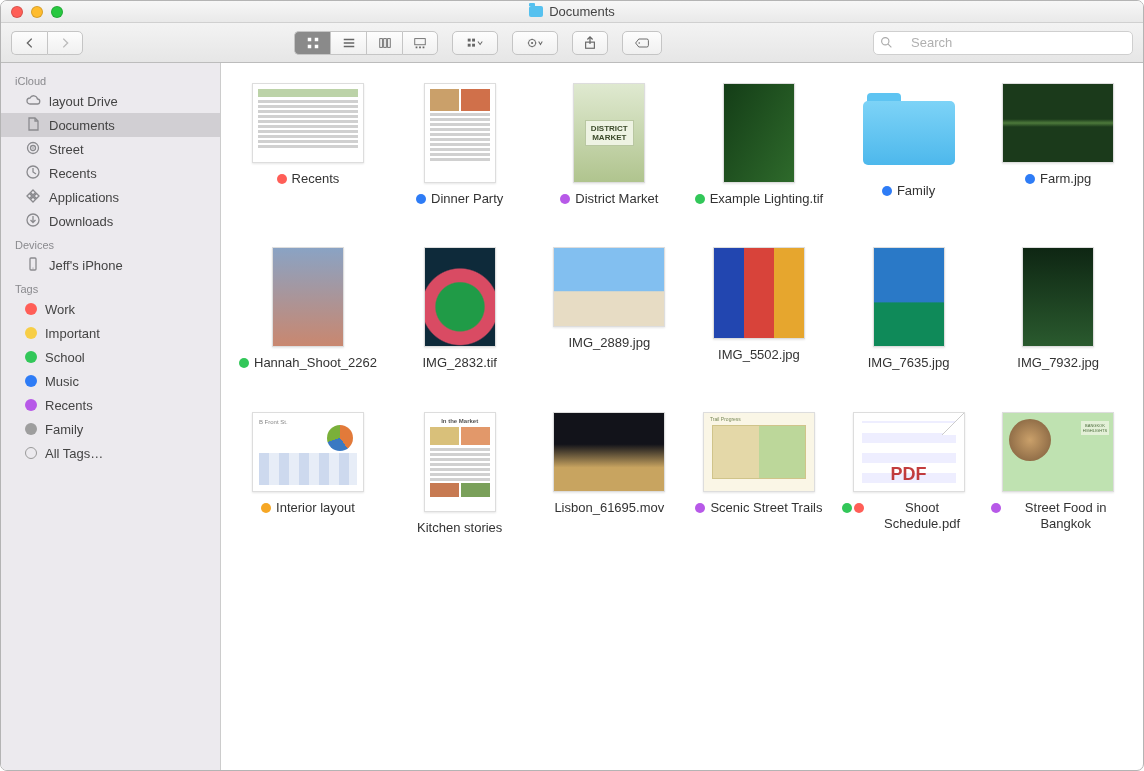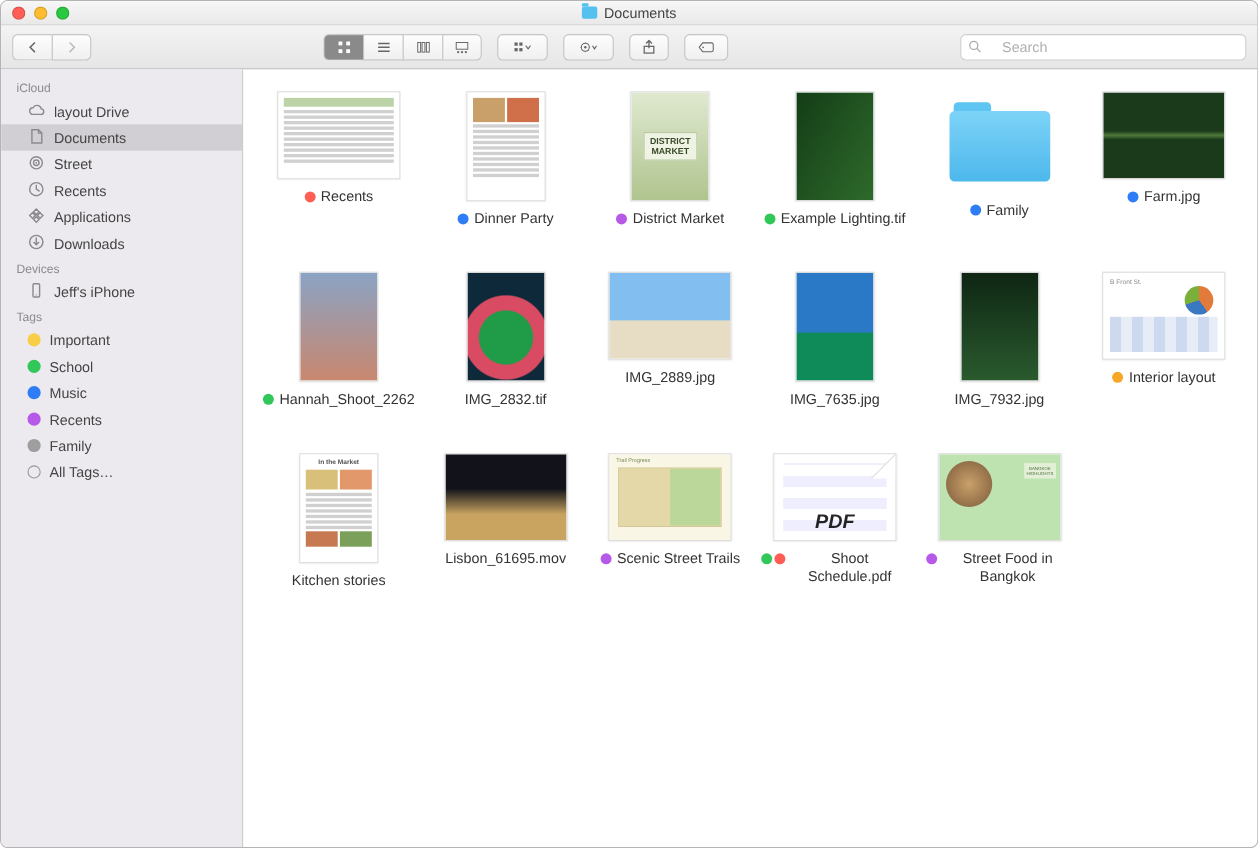--- a/index.html
+++ b/index.html
@@ -86,21 +86,21 @@
     width:96px; height:96px; border:1px solid #ddd; background:#fafafa;
     box-shadow: 0 1px 2px rgba(0,0,0,0.1);
     display:flex; align-items:center; justify-content:center; overflow:hidden;
     position:relative;
   }
   .thumb.tall{ width:72px; height:100px;}
   .thumb.wide{ width:112px; height:80px;}
   .thumb.square{ width:92px; height:92px;}
   .thumb.folder-thumb{ border:none; box-shadow:none; background:transparent;}
   .thumb .fill{ width:100%; height:100%; }
-  .thumb .pdf-overlay{ position:absolute; bottom:6px; left:0; right:0; text-align:center; font-weight:bold; font-size:18px; color:#000000; opacity:0.85;font-style:italic;}
+  .thumb .pdf-overlay{ position:absolute; bottom:6px; left:0; right:0; text-align:center; font-weight:bold; font-size:18px; color:#b91c1c; opacity:0.85;}
   .thumb .corner{ position:absolute; top:0; right:0; width:22px; height:22px; background:linear-gradient(135deg,transparent 48%, #ccc 50%, #fff 52%);}
   .fname { margin-top:8px; font-size:13px; color:#333; line-height:1.25; max-width:140px; display:flex; align-items:flex-start; justify-content:center; gap:5px;}
   .fname .ttag{ width:10px; height:10px; border-radius:50%; margin-top:3px; flex:none;}
   .fname .ttag + .ttag { margin-left:-3px;}
   .big-folder { width:92px; height:72px; position:relative;}
   .big-folder::before{content:""; position:absolute; top:0; left:4px; width:34px; height:12px; background:#5ec4f2; border-radius:4px 4px 0 0;}
   .big-folder::after{content:""; position:absolute; top:8px; left:0; right:0; bottom:0; background:linear-gradient(#7dd3f7,#4db8ec); border-radius:5px;}
   .g-leaves{ background:linear-gradient(120deg,#143d17,#2e6a2b);}
   .g-girl{ background:linear-gradient(#8aa3c4,#c9876f);}
   .g-hat{ background:radial-gradient(circle at 50% 60%, #209b47 35%, #d94b63 37% 55%, #0e2a3a 57%);}
@@ -285,20 +285,24 @@
         <div class="sb-section">Devices</div>
         <div class="sb-item">
           <span><svg viewBox="0 0 16 16">
               <rect x="5" y="2" width="6" height="12" rx="1" stroke="#8a8a8e" stroke-width="1.3" fill="none"></rect>
               <circle cx="8" cy="12" r="0.6" fill="#8a8a8e"></circle>
             </svg></span>
           <span>Jeff's iPhone</span>
         </div>
         <div class="sb-section">Tags</div>
         <div class="sb-item">
+          <span class="clr" style="background: rgb(255, 94, 87);"></span>
+          <span>Work</span>
+        </div>
+        <div class="sb-item">
           <span class="clr" style="background: rgb(247, 206, 70);"></span>
           <span>Important</span>
         </div>
         <div class="sb-item">
           <span class="clr" style="background: rgb(50, 199, 89);"></span>
           <span>School</span>
         </div>
         <div class="sb-item">
           <span class="clr" style="background: rgb(46, 124, 246);"></span>
           <span>Music</span>
@@ -417,20 +421,32 @@
             <div class="fname">
               <span>IMG_2832.tif</span>
             </div>
           </div>
           <div class="file">
             <div class="thumb wide">
               <div class="fill g-beach"></div>
             </div>
             <div class="fname">
               <span>IMG_2889.jpg</span>
+            </div>
+          </div>
+          <div class="file">
+            <div class="thumb square">
+              <div class="fill g-walls">
+                <div style="background:#2246b0"></div>
+                <div style="background:#d8433a"></div>
+                <div style="background:#e6a62e"></div>
+              </div>
+            </div>
+            <div class="fname">
+              <span>IMG_5502.jpg</span>
             </div>
           </div>
           <div class="file">
             <div class="thumb tall">
               <div class="fill g-run"></div>
             </div>
             <div class="fname">
               <span>IMG_7635.jpg</span>
             </div>
           </div>

